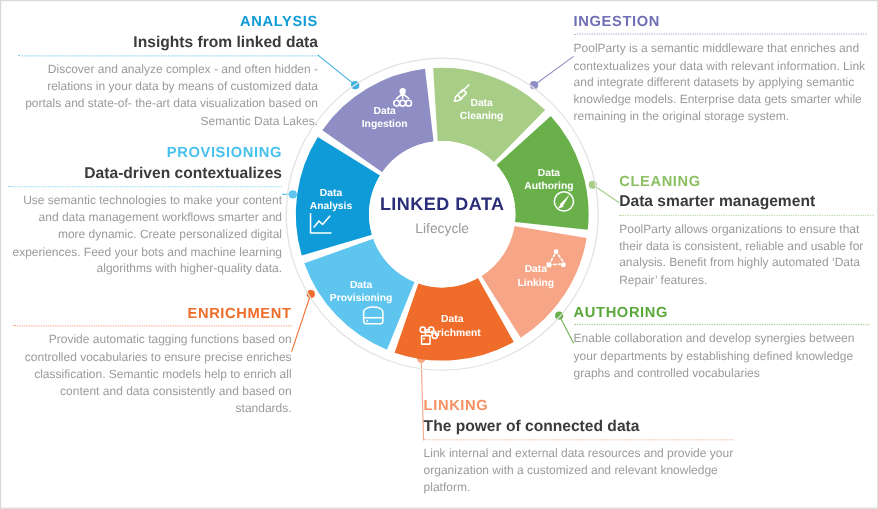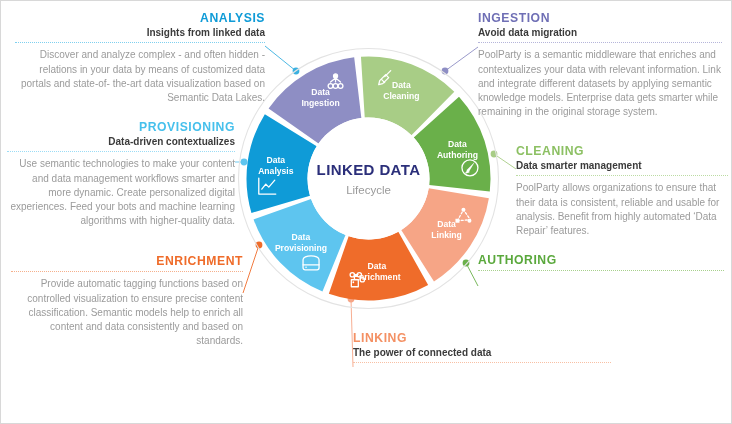--- a/index.html
+++ b/index.html
@@ -31,21 +31,21 @@
     font-size:11.5px;fill:#9a9a9a;text-anchor:middle;
     font-family:"Liberation Sans", sans-serif;
   }
 
   .block{position:absolute;}
   .blk-head{
     font-size:12.2px;font-weight:bold;letter-spacing:.55px;
     line-height:1.18;margin:0;
   }
   .blk-sub{
-    font-size:10px;font-weight:bold;color:#3b3b3b;
+    font-size:13px;font-weight:bold;color:#3b3b3b;
     line-height:1.2;margin:2px 0 0 0;
   }
   .rule{
     height:0;border-top:1.4px dotted #b9b9b9;
     margin:3px 0 5px 0;
   }
   .blk-body{
     font-size:10px;color:#9b9b9b;line-height:1.42;margin:0;
   }
   .ta-r{text-align:right;}
@@ -161,41 +161,42 @@
   <div class="block ta-r" style="left:6px;top:119px;width:228px;">
     <p class="blk-head" style="color:#46c0ec">PROVISIONING</p>
     <p class="blk-sub">Data-driven contextualizes</p>
     <div class="rule" style="border-color:#9bdcf5"></div>
     <p class="blk-body">Use semantic technologies to make your content and data management workflows smarter and more dynamic. Create personalized digital experiences. Feed your bots and machine learning algorithms with higher-quality data.</p>
   </div>
 
   <div class="block ta-r" style="left:10px;top:253px;width:232px;">
     <p class="blk-head" style="color:#ef6c2a">ENRICHMENT</p>
     <div class="rule" style="border-color:#f5b08c"></div>
-    <p class="blk-body">Provide automatic tagging functions based on controlled visualization to ensure precise content classification. Semantic models help to enrich all content and data consistently and based on standards.</p>
+    <p class="blk-body">Provide automatic tagging functions based on controlled vocabularies to ensure precise enriches classification. Semantic models help to enrich all content and data consistently and based on standards.</p>
   </div>
 
   <div class="block ta-l" style="left:477px;top:10px;width:244px;">
     <p class="blk-head" style="color:#6f6fb5">INGESTION</p>
-    <p class="blk-sub">Avoid data migration</p>
     <div class="rule" style="border-color:#b5b5da"></div>
     <p class="blk-body">PoolParty is a semantic middleware that enriches and contextualizes your data with relevant information. Link and integrate different datasets by applying semantic knowledge models. Enterprise data gets smarter while remaining in the original storage system.</p>
   </div>
 
   <div class="block ta-l" style="left:515px;top:143px;width:212px;">
     <p class="blk-head" style="color:#8cc063">CLEANING</p>
     <p class="blk-sub">Data smarter management</p>
     <div class="rule" style="border-color:#bcdca3"></div>
     <p class="blk-body">PoolParty allows organizations to ensure that their data is consistent, reliable and usable for analysis. Benefit from highly automated ‘Data Repair’ features.</p>
   </div>
 
   <div class="block ta-l" style="left:477px;top:252px;width:246px;">
     <p class="blk-head" style="color:#5aa83c">AUTHORING</p>
     <div class="rule" style="border-color:#a7d08c"></div>
+    <p class="blk-body">Enable collaboration and develop synergies between your departments by establishing defined knowledge graphs and controlled vocabularies</p>
   </div>
 
   <div class="block ta-l" style="left:352px;top:330px;width:258px;">
     <p class="blk-head" style="color:#f49063">LINKING</p>
     <p class="blk-sub">The power of connected data</p>
     <div class="rule" style="border-color:#f8c0a4"></div>
+    <p class="blk-body">Link internal and external data resources and provide your organization with a customized and relevant knowledge platform.</p>
   </div>
 
 </div>
 
 </body></html>

